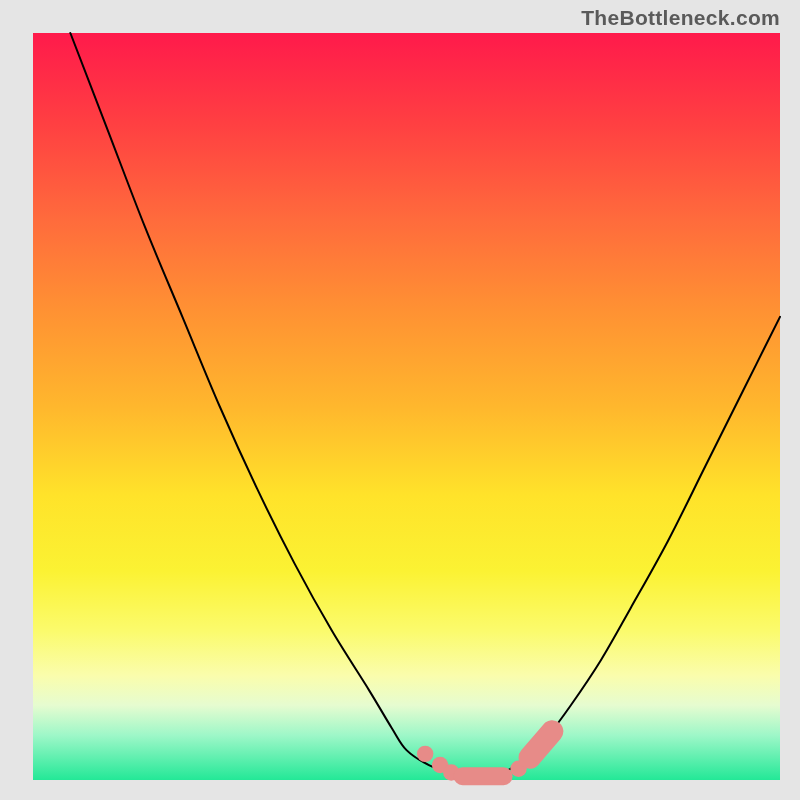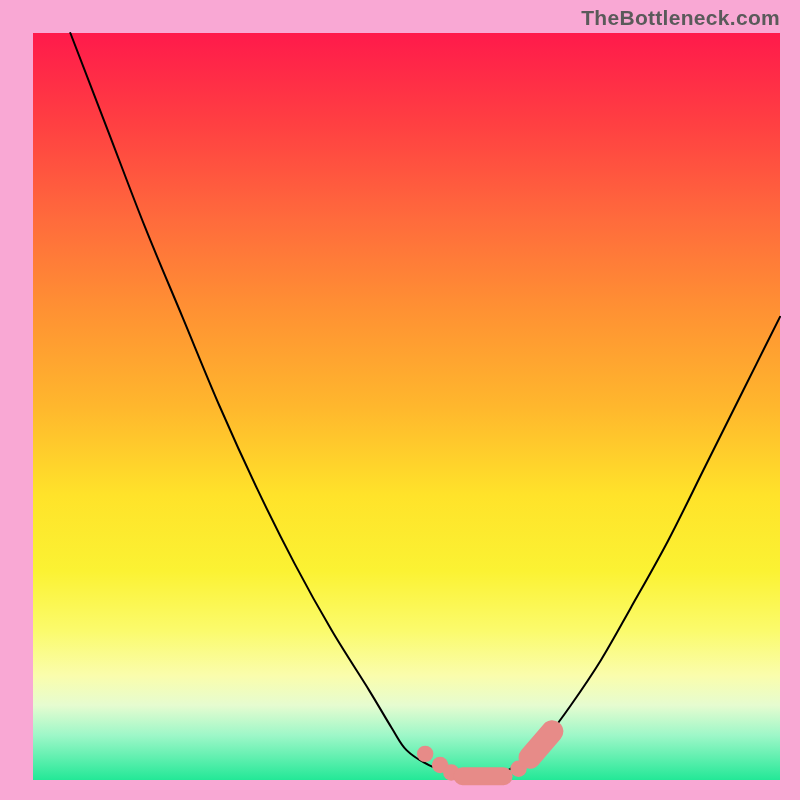--- a/index.html
+++ b/index.html
@@ -9,21 +9,21 @@
     height: 800px;
     background: #000;
     overflow: hidden;
   }
   .frame {
     position: absolute;
     left: 0;
     top: 0;
     width: 800px;
     height: 800px;
-    background: #f9a8d4;
+    background: #e5e5e5;
   }
   .plot {
     position: absolute;
     background: linear-gradient(to bottom,
       #ff1a4b 0%,
       #ff3f42 12%,
       #ff6b3c 25%,
       #ff9133 37%,
       #ffb72d 50%,
       #ffe32a 62%,

